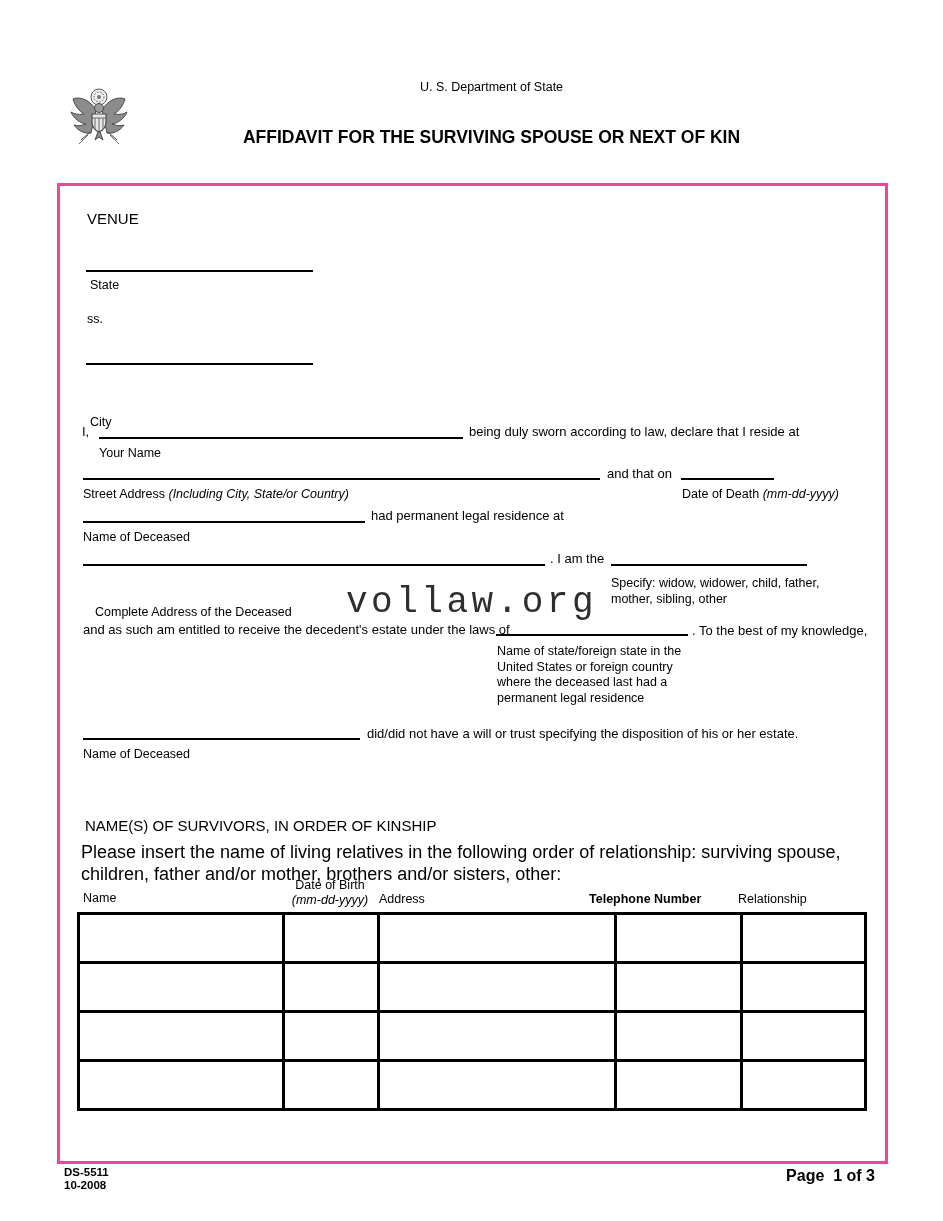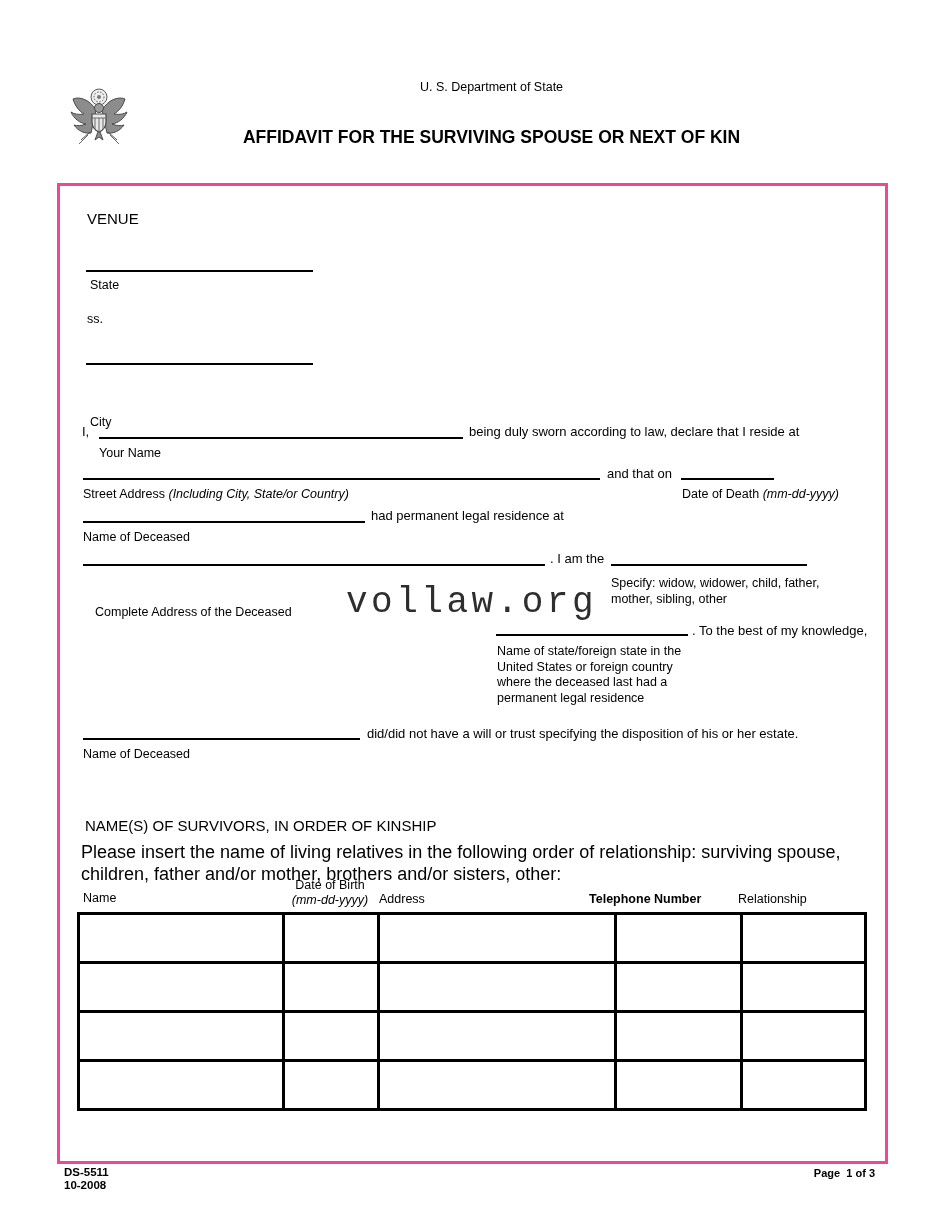--- a/index.html
+++ b/index.html
@@ -85,20 +85,21 @@
 
     <div class="abs uline" style="left:23px;top:378px;width:462px;"></div>
     <div class="abs t13" style="left:490px;top:365px;">.  I am the</div>
     <div class="abs uline" style="left:551px;top:378px;width:196px;"></div>
     <div class="abs t12" style="left:35px;top:387px;margin-top:32px;">Complete Address of the Deceased</div>
     <div class="abs t12 preline" style="left:551px;top:389px;line-height:16px;">Specify: widow, widower, child, father,
 mother, sibling, other</div>
 
     <div class="abs wmark" style="left:286px;top:396px;">vollaw.org</div>
 
+    <div class="abs t13" style="left:23px;top:436px;">and as such am entitled to receive the decedent's estate under the laws of</div>
     <div class="abs uline" style="left:436px;top:448px;width:192px;"></div>
     <div class="abs t13" style="left:632px;top:437px;">.  To the best of my knowledge,</div>
     <div class="abs t12 preline" style="left:437px;top:458px;line-height:15.5px;">Name of state/foreign state in the
 United States or foreign country
 where the deceased last had a
 permanent legal residence</div>
 
     <div class="abs uline" style="left:23px;top:552px;width:277px;"></div>
     <div class="abs t13" style="left:307px;top:540px;">did/did not have a will or trust specifying the disposition of his or her estate.</div>
     <div class="abs t12" style="left:23px;top:561px;">Name of Deceased</div>
@@ -156,15 +157,15 @@
           </tbody>
       </table>
     </div>
 
   </div>
 
   <div class="abs footer-left" style="left:64px;top:1166px;">
     <div>DS-5511</div>
     <div>10-2008</div>
   </div>
-  <div class="abs bold pre" style="right:68px;top:1167px;font-size:11px;">Page  1 of 3</div>
+  <div class="abs bold pre" style="right:68px;top:1167px;font-size:16px;">Page  1 of 3</div>
 
 </div>
 
 </body></html>

